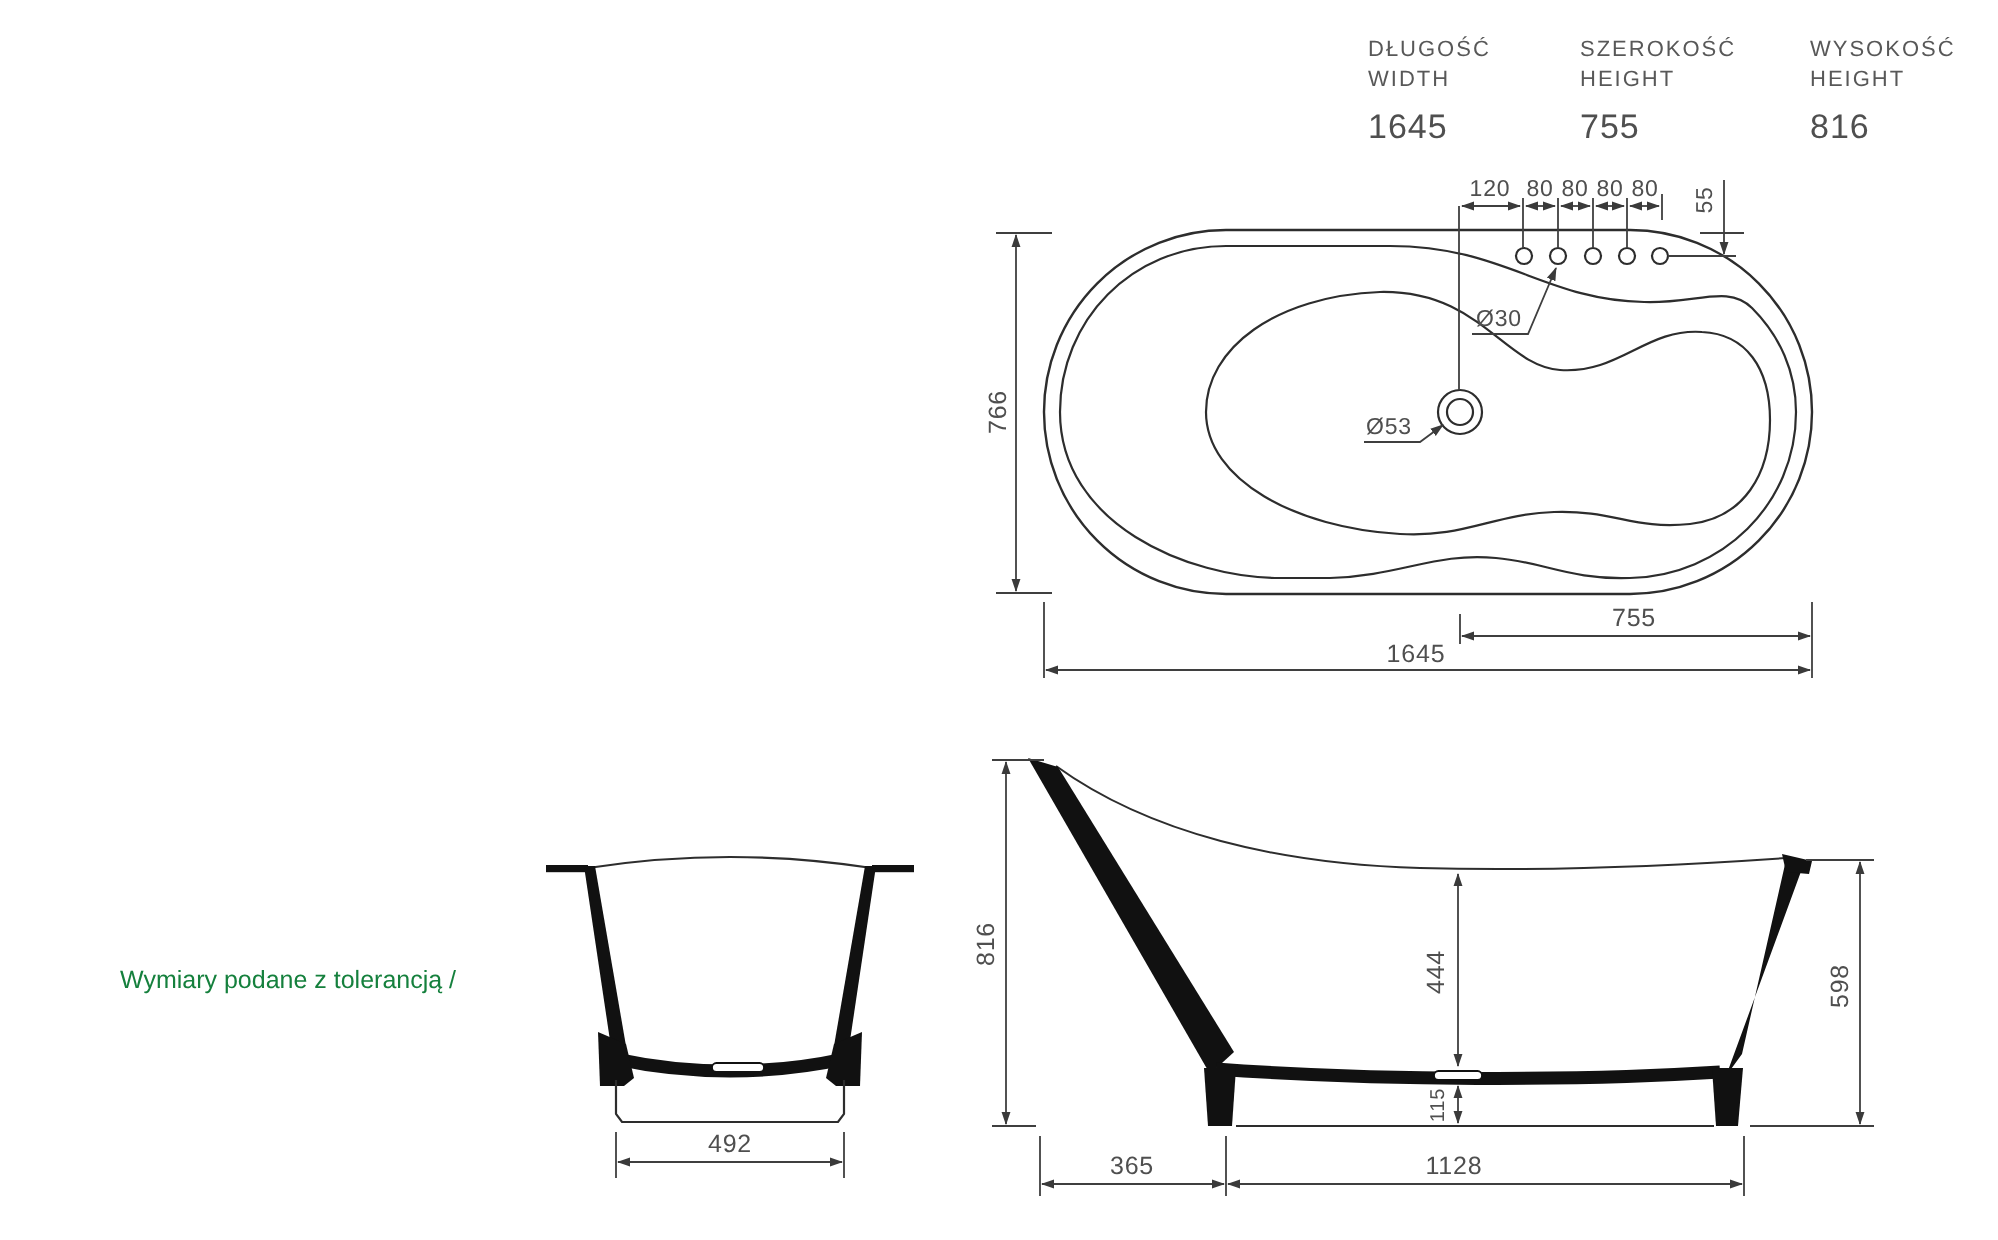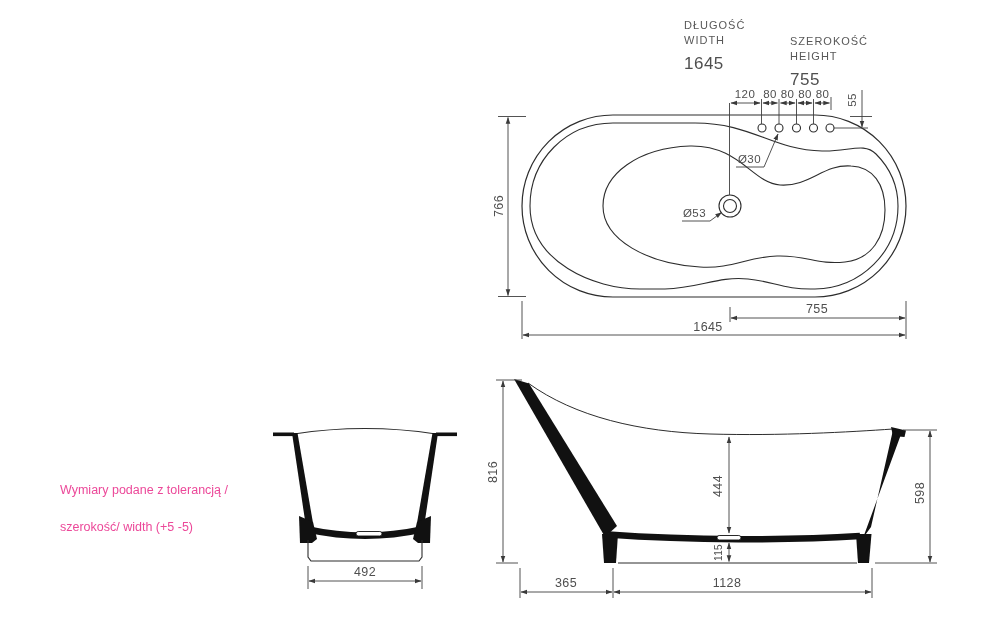--- a/index.html
+++ b/index.html
@@ -3,48 +3,52 @@
 <meta charset="utf-8">
 <style>
   html,body{margin:0;padding:0;background:#fff;}
   #page{position:relative;width:999px;height:620px;background:#ffffff;overflow:hidden;
         font-family:"Liberation Sans",sans-serif;color:#575757;}
   #drawing{position:absolute;left:0;top:0;}
   .hdr{position:absolute;top:18px;}
   .hdr .pl,.hdr .en{font-size:11px;letter-spacing:1px;color:#585858;line-height:15px;}
   .hdr .val{font-size:17px;color:#4f4f4f;margin-top:6px;letter-spacing:0.5px;}
   #col-length{left:684px;}
-  #col-width{left:790px;margin-top:16px;}
+  #col-width{left:790px;}
   #col-height{left:905px;}
-  #notes{position:absolute;left:60px;top:481px;font-size:12.5px;color:#ec4899;line-height:18px;}
+  #notes{position:absolute;left:60px;top:481px;font-size:12.5px;color:#15803d;line-height:18px;}
   #notes .gap{height:19px;}
   svg text{font-family:"Liberation Sans",sans-serif;font-size:11.5px;fill:#4f4f4f;letter-spacing:0.4px;}
   svg text.big{font-size:12.5px;}
   svg text.small{font-size:10px;}
 </style>
 </head>
 <body>
 
 <div id="page">
 
   <div class="hdr" id="col-length">
     <div class="pl">DŁUGOŚĆ</div>
     <div class="en">WIDTH</div>
     <div class="val">1645</div>
   </div>
   <div class="hdr" id="col-width">
     <div class="pl">SZEROKOŚĆ</div>
     <div class="en">HEIGHT</div>
     <div class="val">755</div>
   </div>
+  <div class="hdr" id="col-height">
+    <div class="pl">WYSOKOŚĆ</div>
+    <div class="en">HEIGHT</div>
+    <div class="val">816</div>
+  </div>
 
   <div id="notes">
     <div>Wymiary podane z tolerancją /</div>
     <div class="gap"></div>
-    <div>szerokość/ width (+5 -5)</div>
   </div>
 
   <svg id="drawing" width="999" height="620" viewBox="0 0 999 620">
     <defs>
       <marker id="arr" viewBox="0 0 10 10" refX="9.2" refY="5" markerWidth="7.5" markerHeight="7.5" orient="auto-start-reverse">
         <path d="M0 1.6 L10 5 L0 8.4 Z" fill="#3a3a3a"></path>
       </marker>
     </defs>
 
     <g stroke="#2d2d2d" fill="none" stroke-width="1.2">

